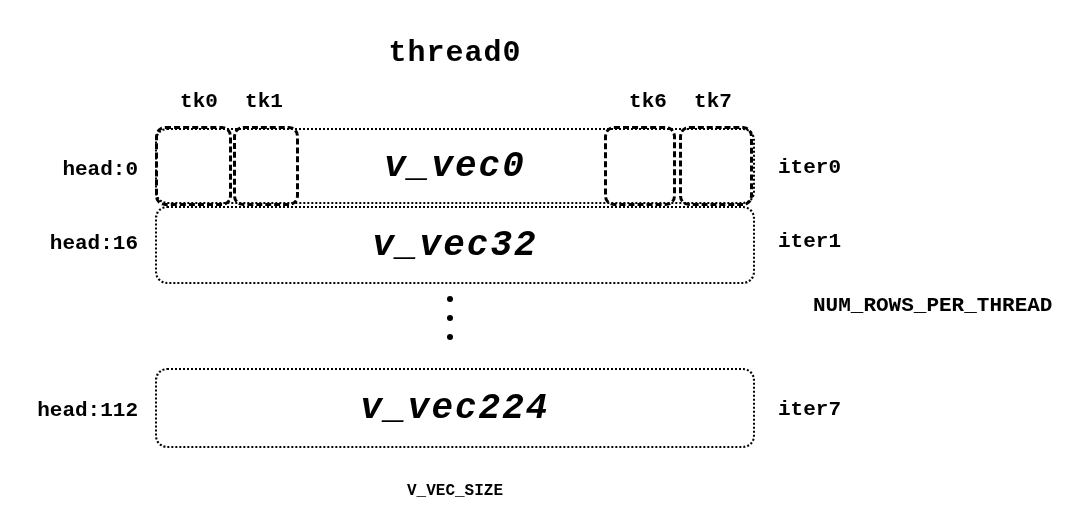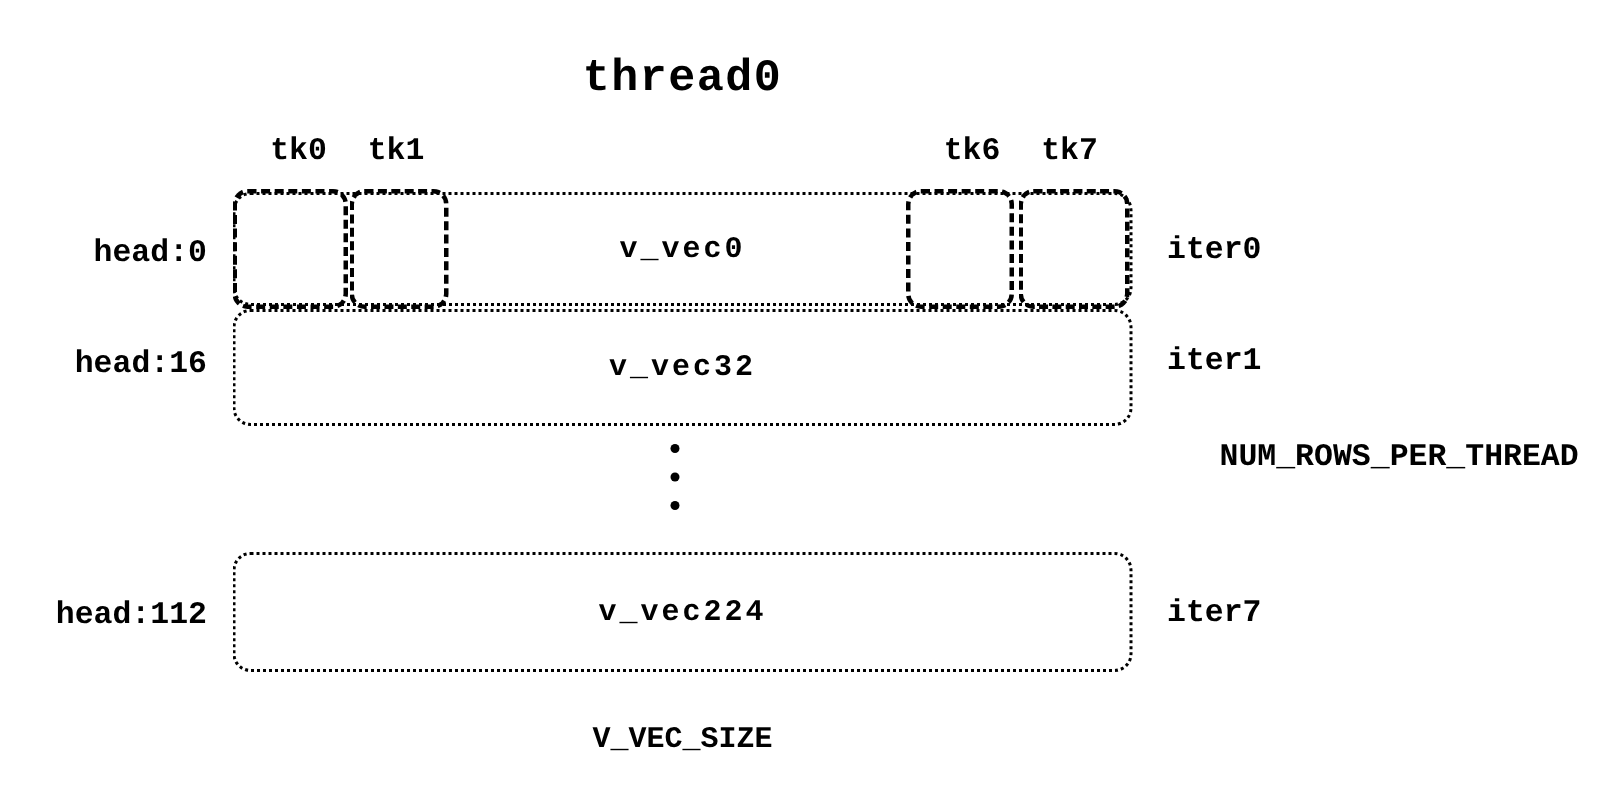--- a/index.html
+++ b/index.html
@@ -24,22 +24,23 @@
   .small-label {
     font-size: 21px;
     font-weight: bold;
     white-space: nowrap;
   }
   .head-label {
     width: 120px;
     text-align: right;
   }
   .vec-label {
-    font-size: 20px;
+    font-size: 36px;
     font-weight: bold;
+    font-style: italic;
     letter-spacing: 2px;
     white-space: nowrap;
   }
   .row-box {
     border: 2px dotted #000000;
     border-radius: 12px;
     display: flex;
     align-items: center;
     justify-content: center;
     background: transparent;
@@ -99,15 +100,15 @@
   </div>
 
   <div class="abs small-label" style="left: 813px; top: 294px;">NUM_ROWS_PER_THREAD</div>
 
   <div class="abs row-box" style="left: 155px; top: 368px; width: 600px; height: 80px;">
     <span class="vec-label">v_vec224</span>
   </div>
   <div class="abs small-label head-label" style="right: 936px; top: 399px;">head:112</div>
   <div class="abs small-label" style="left: 778px; top: 398px; text-align: center;">iter7</div>
 
-  <div class="abs center-x small-label" style="left: 455px; top: 482px; font-size: 20px;">V_VEC_SIZE</div>
+  <div class="abs center-x small-label" style="left: 455px; top: 482px; font-size: 16px;">V_VEC_SIZE</div>
 
 </div>
 
 </body></html>

